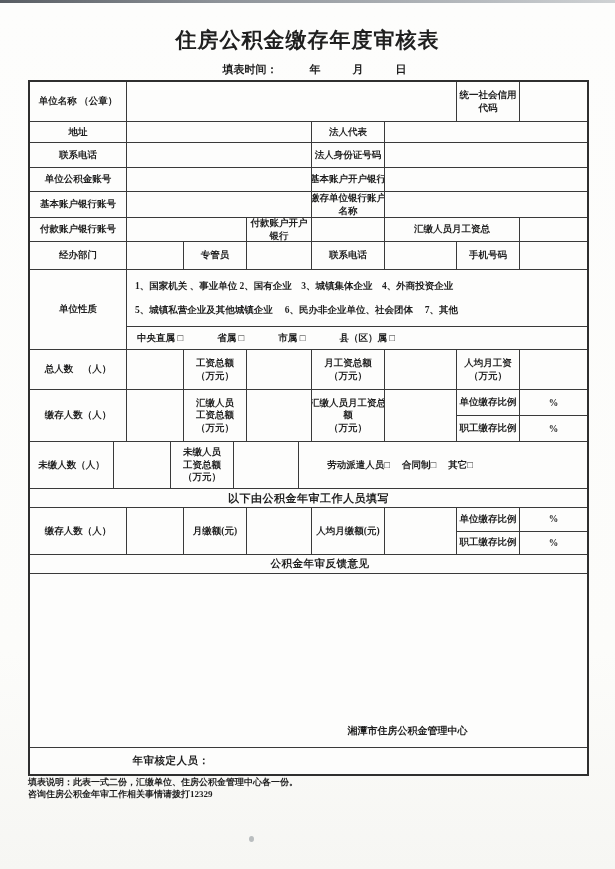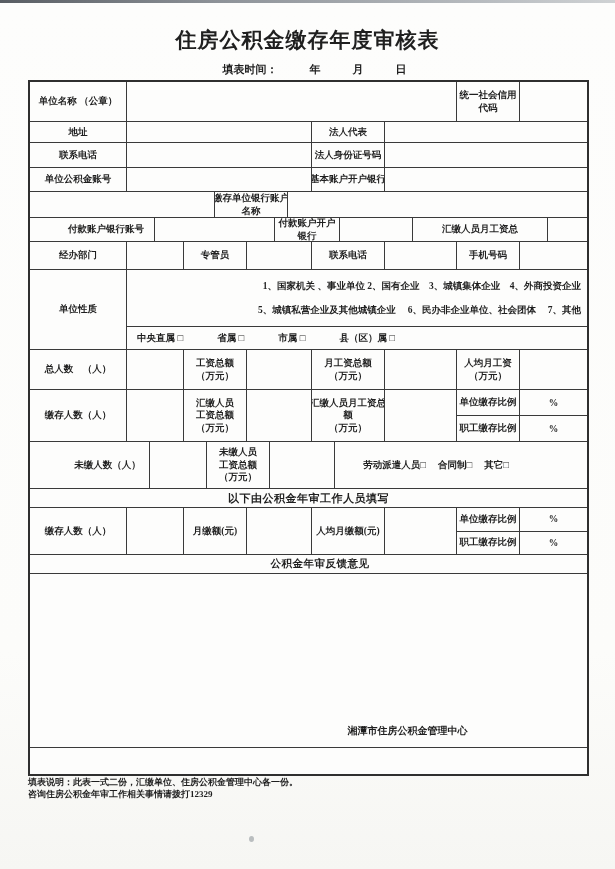--- a/index.html
+++ b/index.html
@@ -59,21 +59,21 @@
   .subrow:last-child{border-bottom:none;}
   .subcell{
     box-sizing:border-box;border-right:1px solid #3a3a3a;
     display:flex;justify-content:center;align-items:center;
     font-size:9.5px;font-weight:bold;white-space:nowrap;
   }
   .subcell:last-child{border-right:none;}
   .choice-top{
     display:flex;flex-direction:column;justify-content:space-around;
     padding:4px 6px 4px 8px;border-bottom:1px solid #3a3a3a;box-sizing:border-box;
-    font-size:9.5px;font-weight:bold;text-align:left;align-items:flex-end;
+    font-size:9.5px;font-weight:bold;text-align:left;
   }
   .choice-top .ln{white-space:nowrap;}
   .choice-bottom{
     display:flex;align-items:center;gap:34px;padding-left:10px;
     font-size:9.5px;font-weight:bold;box-sizing:border-box;
   }
   .cell.feedback{position:relative;}
   .org-sign{
     position:absolute;left:57%;bottom:9px;
     font-size:10px;font-weight:bold;white-space:nowrap;
@@ -135,28 +135,31 @@
         <div class="cell label" style="width: 97px; flex: 0 0 auto;">
           <span class="ln">单位公积金账号</span>
         </div>
         <div class="cell input" style="width: 185px; flex: 0 0 auto;"></div>
         <div class="cell label" style="width: 73px; flex: 0 0 auto;">
           <span class="ln">基本账户开户银行</span>
         </div>
         <div class="cell input" style="width: 202px; flex: 0 0 auto;"></div>
       </div>
       <div class="trow" style="height: 26px;">
+        <div class="cell label" style="width: 97px; flex: 0 0 auto;">
+          <span class="ln">基本账户银行账号</span>
+        </div>
         <div class="cell input" style="width: 185px; flex: 0 0 auto;"></div>
         <div class="cell label" style="width: 73px; flex: 0 0 auto;">
           <span class="ln">缴存单位银行账户</span>
           <span class="ln">名称</span>
         </div>
         <div class="cell input" style="width: 202px; flex: 0 0 auto;"></div>
       </div>
-      <div class="trow" style="height: 24px; padding-left: 28px;">
+      <div class="trow" style="height: 24px;">
         <div class="cell label" style="width: 97px; flex: 0 0 auto;">
           <span class="ln">付款账户银行账号</span>
         </div>
         <div class="cell input" style="width: 120px; flex: 0 0 auto;"></div>
         <div class="cell label" style="width: 65px; flex: 0 0 auto;">
           <span class="ln">付款账户开户</span>
           <span class="ln">银行</span>
         </div>
         <div class="cell input" style="width: 73px; flex: 0 0 auto;"></div>
         <div class="cell label" style="width: 135px; flex: 0 0 auto;">
@@ -242,21 +245,21 @@
             <div class="subcell" style="width: 63px; flex: 0 0 auto;">单位缴存比例</div>
             <div class="subcell" style="width: 67px; flex: 0 0 auto;">%</div>
           </div>
           <div class="subrow">
             <div class="subcell" style="width: 63px; flex: 0 0 auto;">职工缴存比例</div>
             <div class="subcell" style="width: 67px; flex: 0 0 auto;">%</div>
           </div>
         </div>
       </div>
       <div class="trow" style="height: 47px;">
-        <div class="cell label" style="width: 84px; flex: 0 0 auto; margin-left: 36px;">
+        <div class="cell label" style="width: 84px; flex: 0 0 auto;">
           <span class="ln">未缴人数（人）</span>
         </div>
         <div class="cell input" style="width: 57px; flex: 0 0 auto;"></div>
         <div class="cell label" style="width: 63px; flex: 0 0 auto;">
           <span class="ln">未缴人员</span>
           <span class="ln">工资总额</span>
           <span class="ln">（万元）</span>
         </div>
         <div class="cell input" style="width: 65px; flex: 0 0 auto;"></div>
         <div class="cell options" style="width: 202px; flex: 0 0 auto;">
@@ -294,20 +297,21 @@
       </div>
       <div class="trow" style="height: 19px;">
         <div class="cell section small" style="width: 580px; flex: 0 0 auto;">公积金年审反馈意见</div>
       </div>
       <div class="trow" style="height: 174px;">
         <div class="cell feedback" style="width: 557px; flex: 0 0 auto;">
           <span class="org-sign">湘潭市住房公积金管理中心</span>
         </div>
       </div>
       <div class="trow" style="height: 26px;">
+        <div class="cell section small" style="width: 282px; flex: 0 0 auto;">年审核定人员：</div>
       </div>
     </div>
 
   <div class="notes">
     <span class="note-line">填表说明：此表一式二份，汇缴单位、住房公积金管理中心各一份。</span>
     <span class="note-line">咨询住房公积金年审工作相关事情请拨打12329</span>
   </div>
 
   <div class="scan-dot"></div>
 </div>

